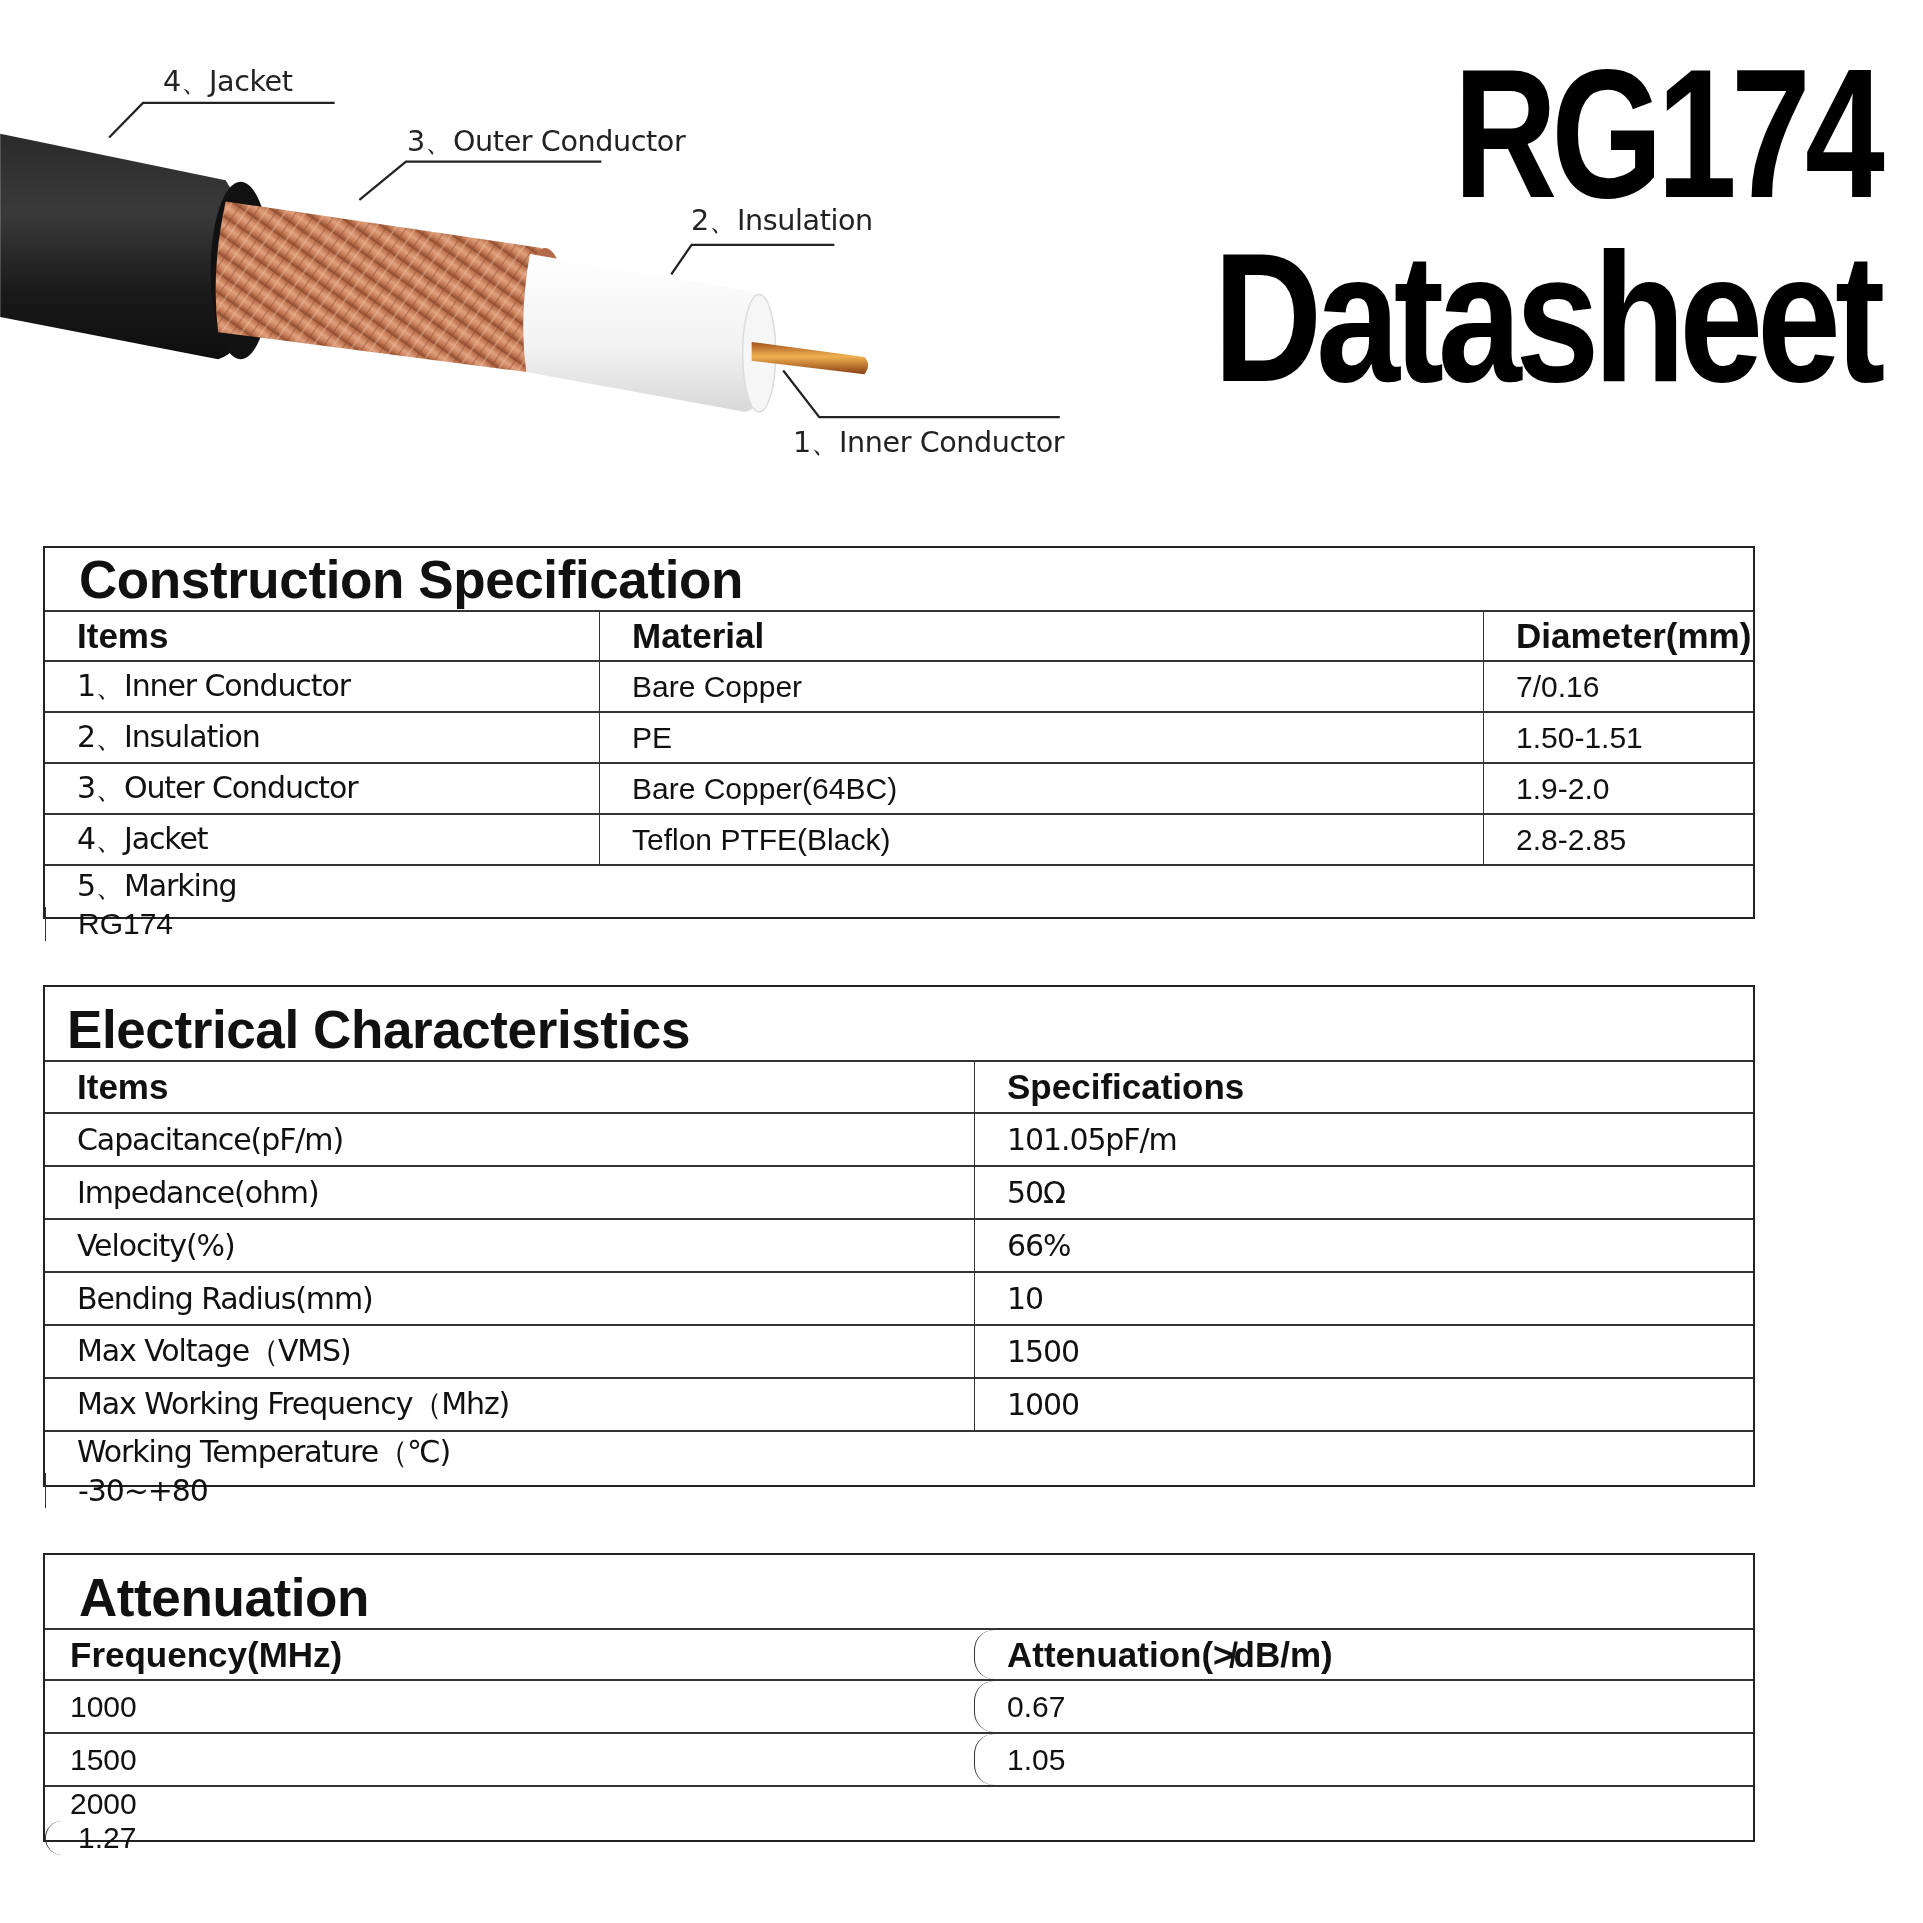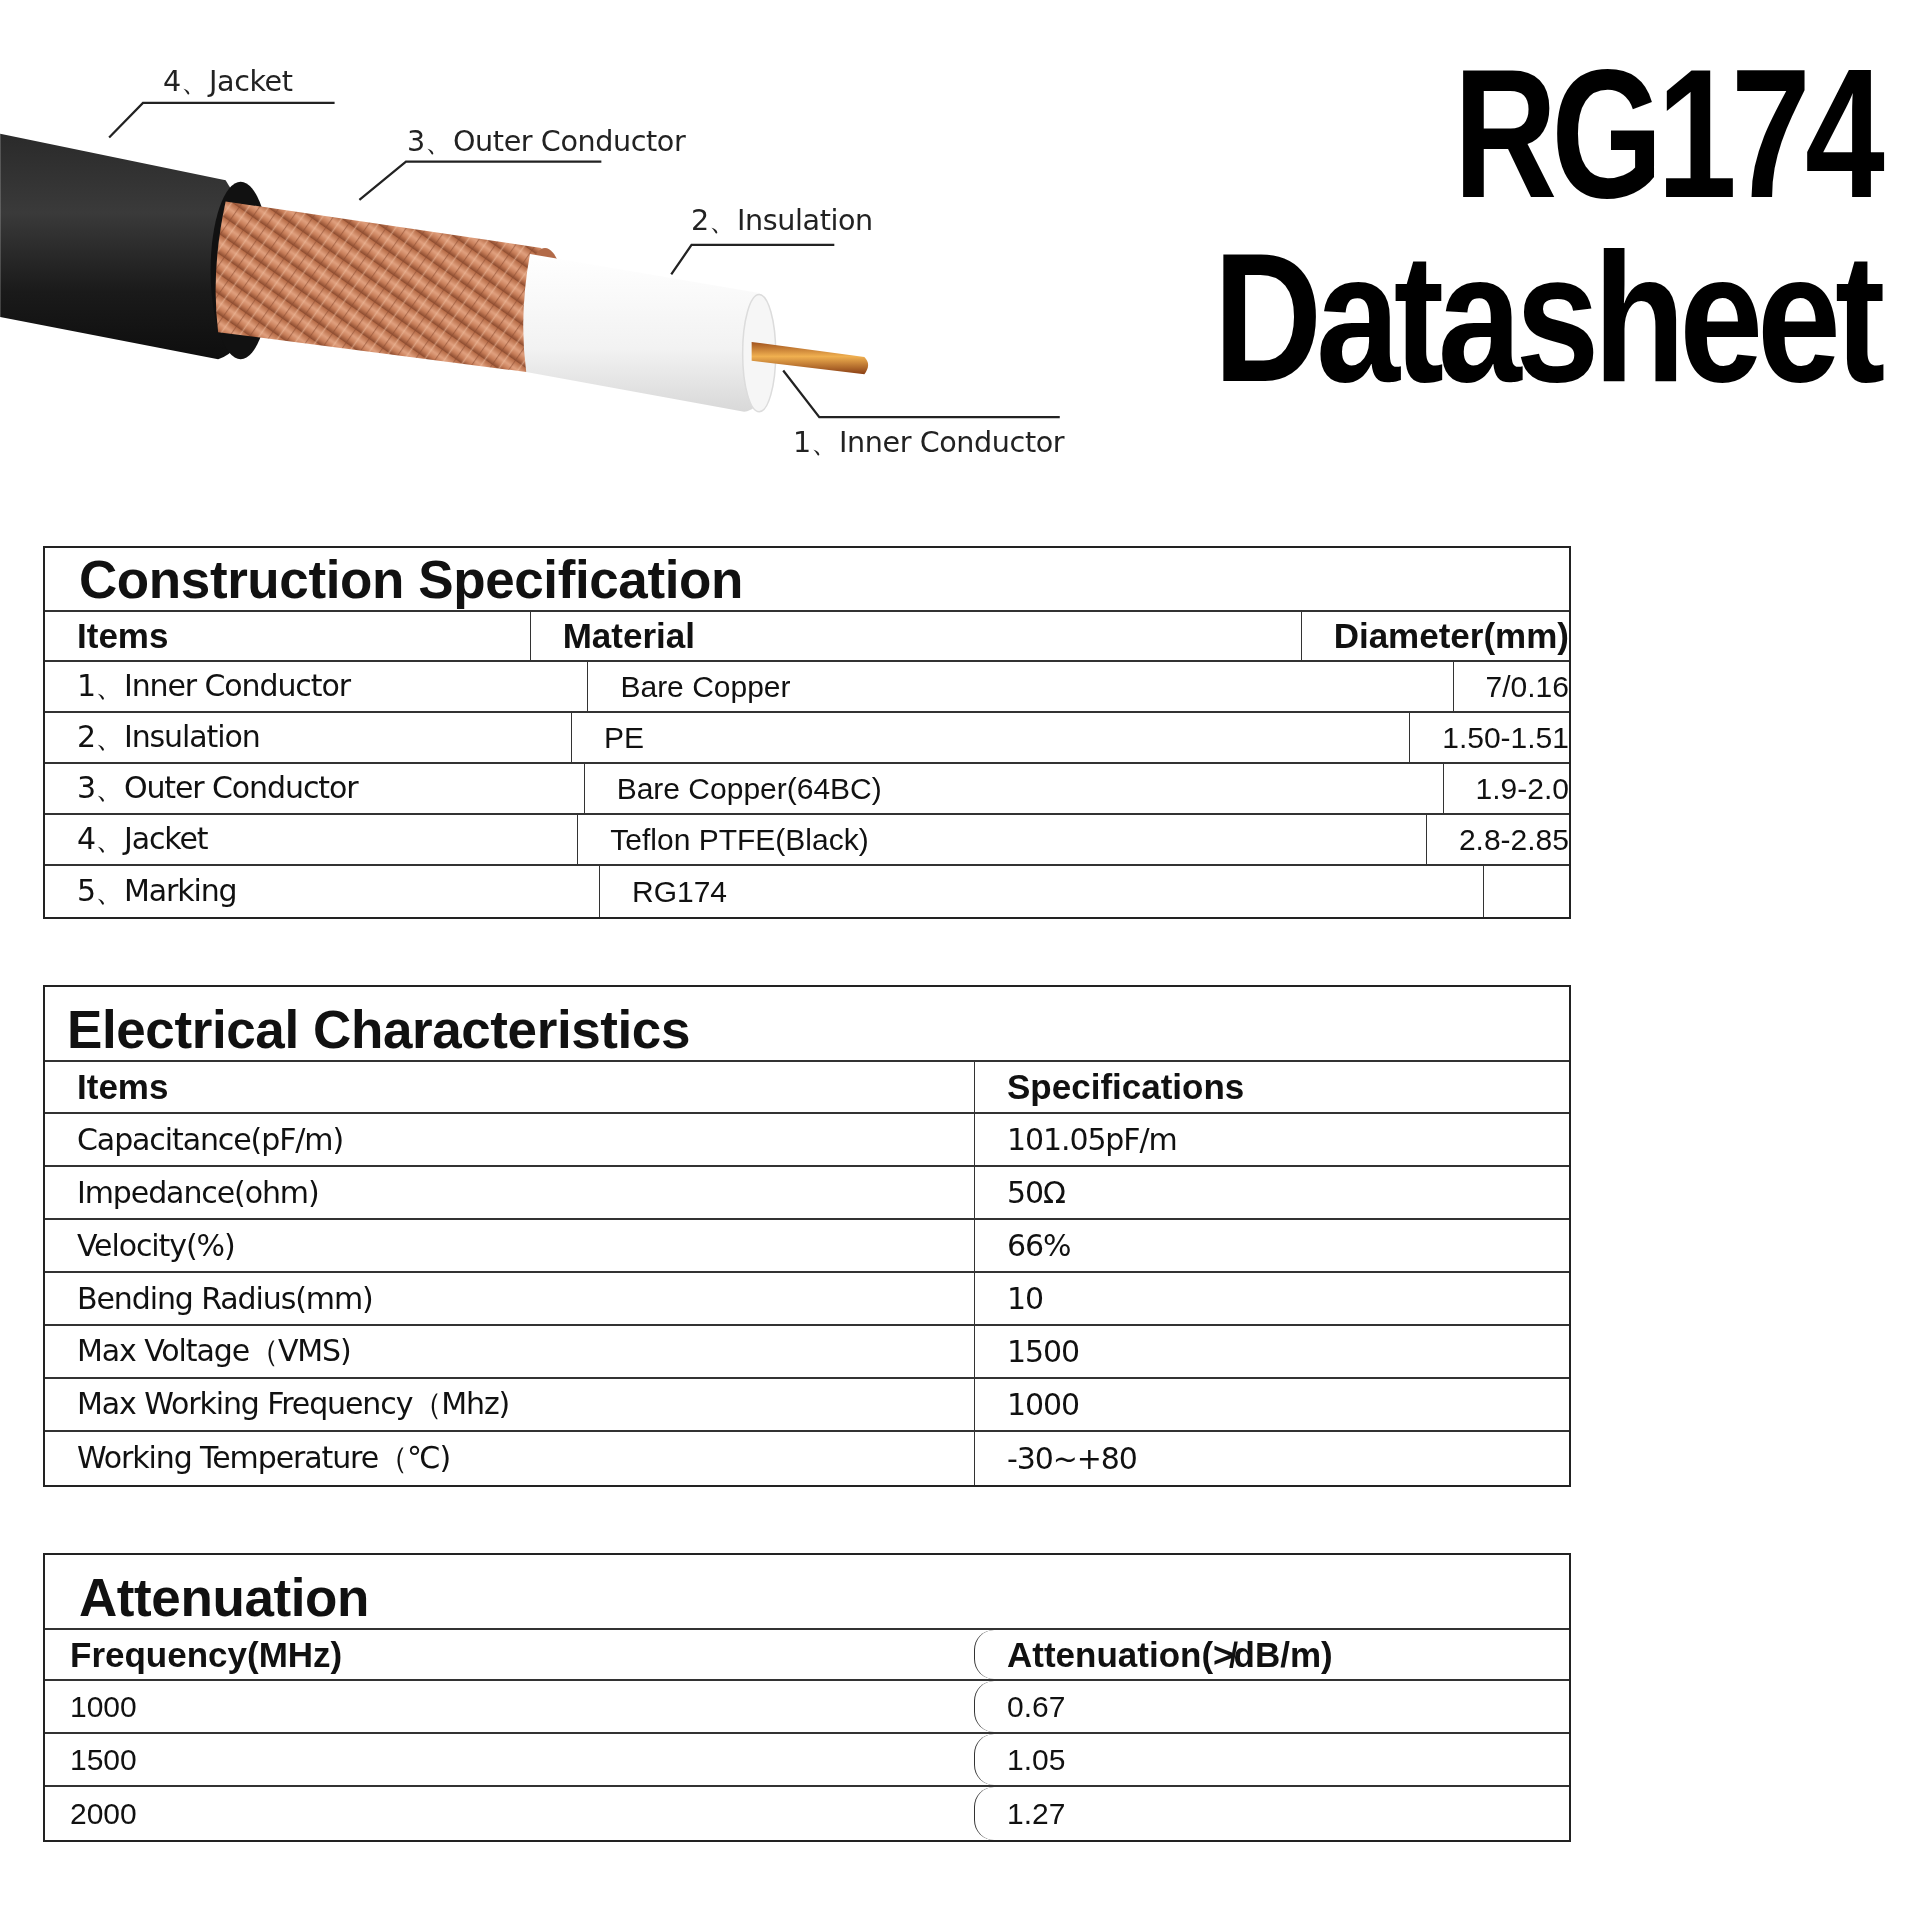--- a/index.html
+++ b/index.html
@@ -58,41 +58,41 @@
     letter-spacing: -7.5px;
     transform: scaleX(0.82);
     transform-origin: right center;
     font-weight: bold;
   }
 
   
   .spec-table {
     position: absolute;
     left: 43px;
-    width: 1528px;
+    width: 1712px;
     border: 2.3px solid #222;
     box-sizing: border-box;
   }
   .spec-table .tbl-title {
     font-family: "Liberation Sans", sans-serif;
     font-weight: bold;
     font-size: 53px;
     padding-left: 34px;
     box-sizing: border-box;
     border-bottom: 2.3px solid #333;
     display: flex;
     align-items: flex-end;
     letter-spacing: -0.4px;
   }
   .row {
     display: flex;
     border-bottom: 2.3px solid #333;
     box-sizing: border-box;
   }
-  .row:last-child { border-bottom: none; }
+  .row:last-child { border-bottom: none; flex-direction: column; }
   .cell {
     box-sizing: border-box;
     display: flex;
     align-items: center;
     padding-left: 32px;
     font-size: 30px;
     white-space: nowrap;
   }
   .cell + .cell { border-left: 1.5px solid #333; }
   .hdr .cell {

